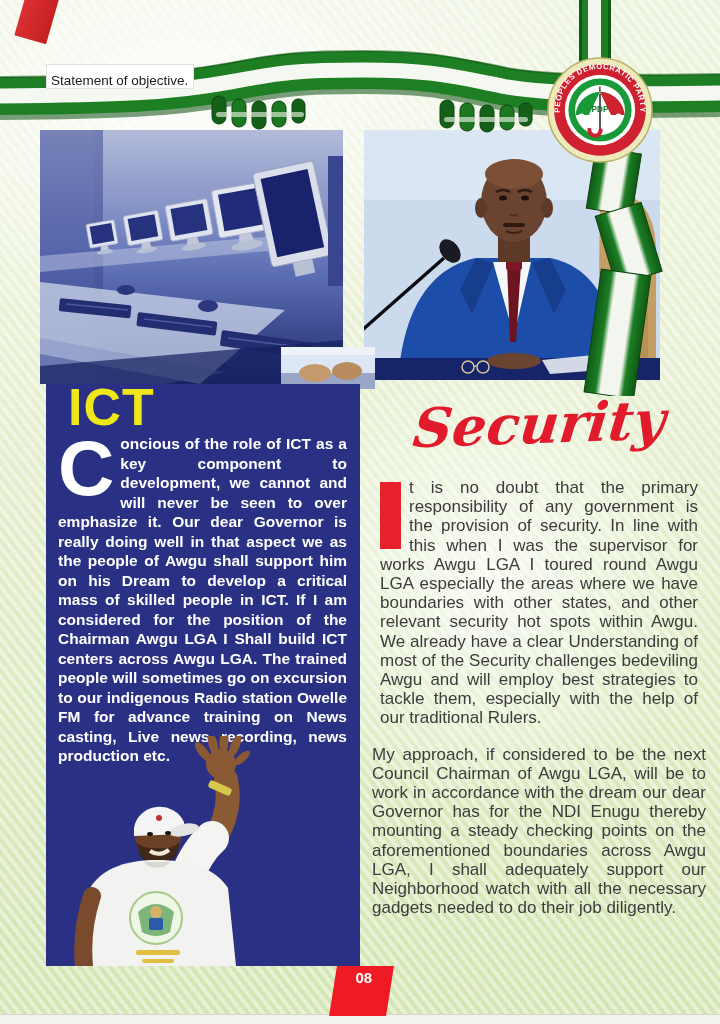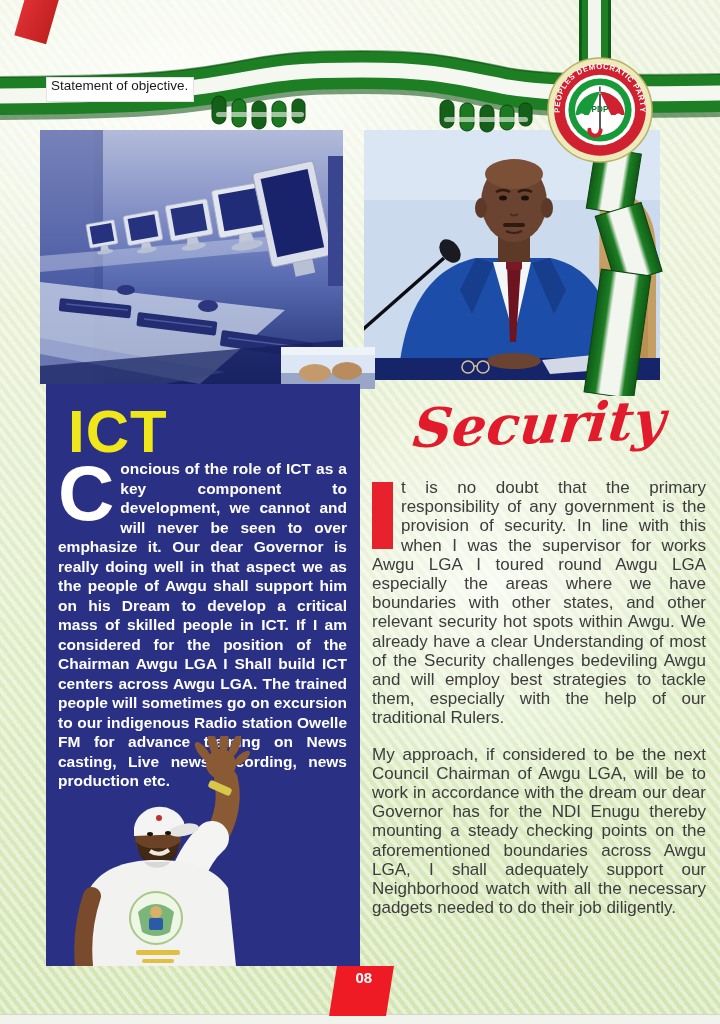--- a/index.html
+++ b/index.html
@@ -14,41 +14,41 @@
     background:radial-gradient(ellipse 620px 340px at 26% 18%, rgba(255,255,255,0.85), rgba(255,255,255,0) 70%);}
   .bg-midlight{position:absolute;left:300px;top:360px;width:420px;height:560px;
     background:radial-gradient(ellipse 300px 300px at 45% 40%, rgba(255,255,255,0.75), rgba(255,255,255,0) 75%);}
   .bottom-strip{position:absolute;left:0;bottom:0;width:720px;height:9px;background:#f3f3ee;border-top:1px solid #d5d5cc;}
 
   
   .corner-red{position:absolute;left:27px;top:-9px;width:33px;height:46px;background:linear-gradient(100deg,#e03136,#c1201f);
     transform:rotate(16deg);transform-origin:top left;z-index:6;}
 
   
-  .statement-label{position:absolute;left:46px;top:77px;width:146px;height:23px;background:#ffffff;
-    border:1px solid #e2e2e2;z-index:6;display:flex;align-items:flex-start;}
+  .statement-label{position:absolute;left:46px;top:64px;width:146px;height:23px;background:#ffffff;
+    border:1px solid #e2e2e2;z-index:6;display:flex;align-items:flex-end;}
   .statement-label span{font-size:13.5px;color:#1a1a1a;padding-left:4px;white-space:nowrap;}
 
   
   .ribbon-svg{position:absolute;left:0;top:0;width:720px;height:145px;z-index:4;}
   .ribbon-vertical{position:absolute;left:579px;top:0;width:32px;height:84px;z-index:3;
     background:linear-gradient(90deg,#0f5a16 0 3px,#1d7e24 3px 9px,#f2f6ee 9px 22px,#1d7e24 22px 29px,#0f5a16 29px 32px);}
   .ribbon-tail{position:absolute;left:573px;top:150px;width:104px;height:246px;z-index:5;}
 
   
   .pdp-logo{position:absolute;left:547px;top:57px;width:106px;height:106px;z-index:7;}
 
   
   .photo-computers{position:absolute;left:40px;top:130px;width:303px;height:254px;z-index:2;}
   .photo-governor{position:absolute;left:364px;top:130px;width:296px;height:250px;z-index:2;}
   .photo-hands{position:absolute;left:281px;top:347px;width:94px;height:42px;z-index:3;}
 
   
   .ict-box{position:absolute;left:46px;top:384px;width:314px;height:582px;background:#2a3184;z-index:4;}
-  .ict-title{color:#f0e71a;font-size:60px;font-weight:bold;line-height:46px;margin:25px 0 2px 22px;letter-spacing:1px;}
+  .ict-title{color:#f0e71a;font-size:52px;font-weight:bold;line-height:46px;margin:0 0 2px 22px;letter-spacing:1px;}
   .ict-body{color:#ffffff;font-weight:bold;font-size:15.5px;line-height:19.5px;text-align:justify;
     margin:4px 13px 0 12px;}
   .ict-drop{float:left;font-size:78px;line-height:60px;font-weight:bold;color:#ffffff;margin:4px 6px 0 0;}
   .waving-man{position:absolute;left:0;bottom:0;width:314px;height:230px;}
 
   
   .security-col{position:absolute;left:372px;top:382px;width:334px;z-index:4;}
   .security-title{font-family:"DejaVu Serif",serif;font-style:italic;font-weight:bold;
     font-size:54px;color:#e11b2c;text-align:center;transform:skewX(-8deg) rotate(-2deg);
     margin:2px 0 0 0;height:86px;line-height:80px;letter-spacing:0px;}
@@ -306,21 +306,21 @@
         <rect x="103" y="182" width="14" height="12" rx="2" fill="#2a5aa8"></rect>
         <rect x="90" y="214" width="44" height="5" rx="2" fill="#e0c040"></rect>
         <rect x="96" y="223" width="32" height="4" rx="2" fill="#e0c040"></rect>
       </g>
     </svg>
   </div>
 
   <div class="security-col">
     <div class="security-title">Security</div>
     <div class="security-body">
-      <p class="security-p1" style="margin:0;">
+      <p class="security-p1" style="margin:8px;">
         <span class="sec-drop">I</span><span>t is no doubt that the primary responsibility of any government is the provision of security. In line with this when I was the supervisor for works Awgu LGA I toured round Awgu LGA especially the areas where we have boundaries with other states, and other relevant security hot spots within Awgu. We already have a clear Understanding of most of the Security challenges bedeviling Awgu and will employ best strategies to tackle them, especially with the help of our traditional Rulers.</span>
       </p>
       <p class="security-p2" style="margin-bottom:0;">My approach, if considered to be the next Council Chairman of Awgu LGA, will be to work in accordance with the dream our dear Governor has for the NDI Enugu thereby mounting a steady checking points on the aforementioned boundaries across Awgu LGA, I shall adequately support our Neighborhood watch with all the necessary gadgets needed to do their job diligently.</p>
     </div>
   </div>
 
   <div class="page-badge">
     <span>08</span>
   </div>
 

